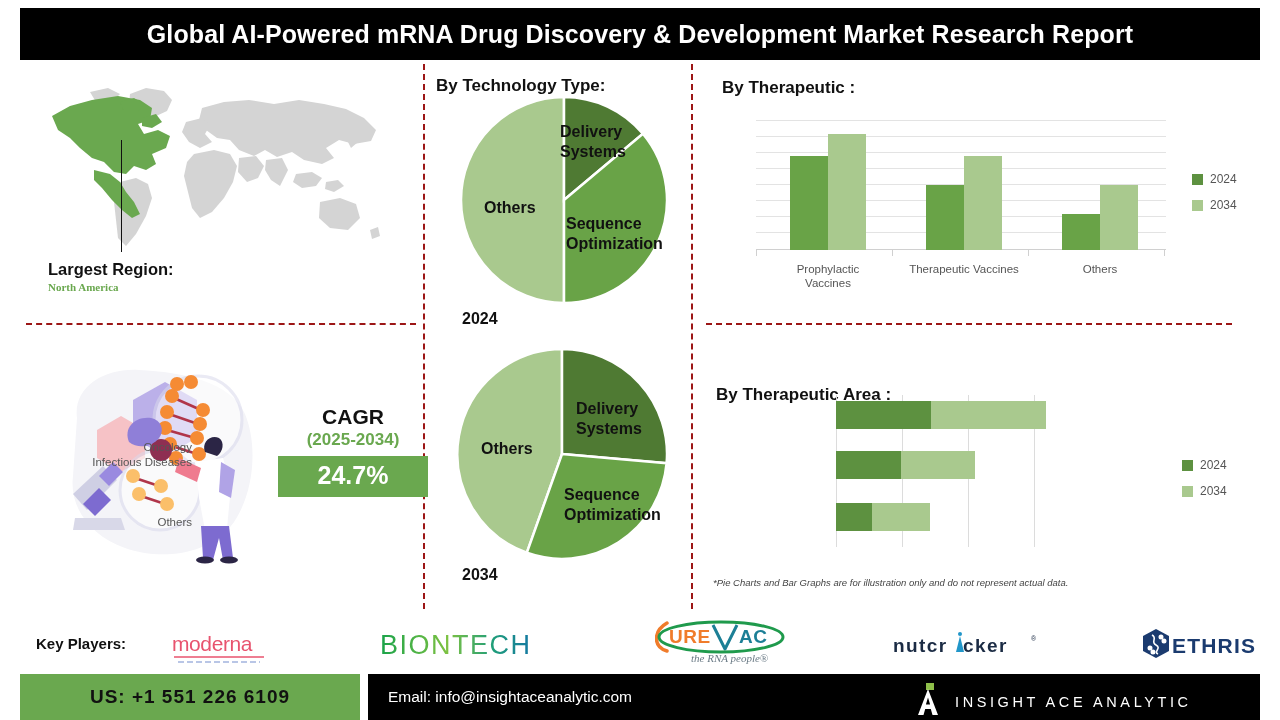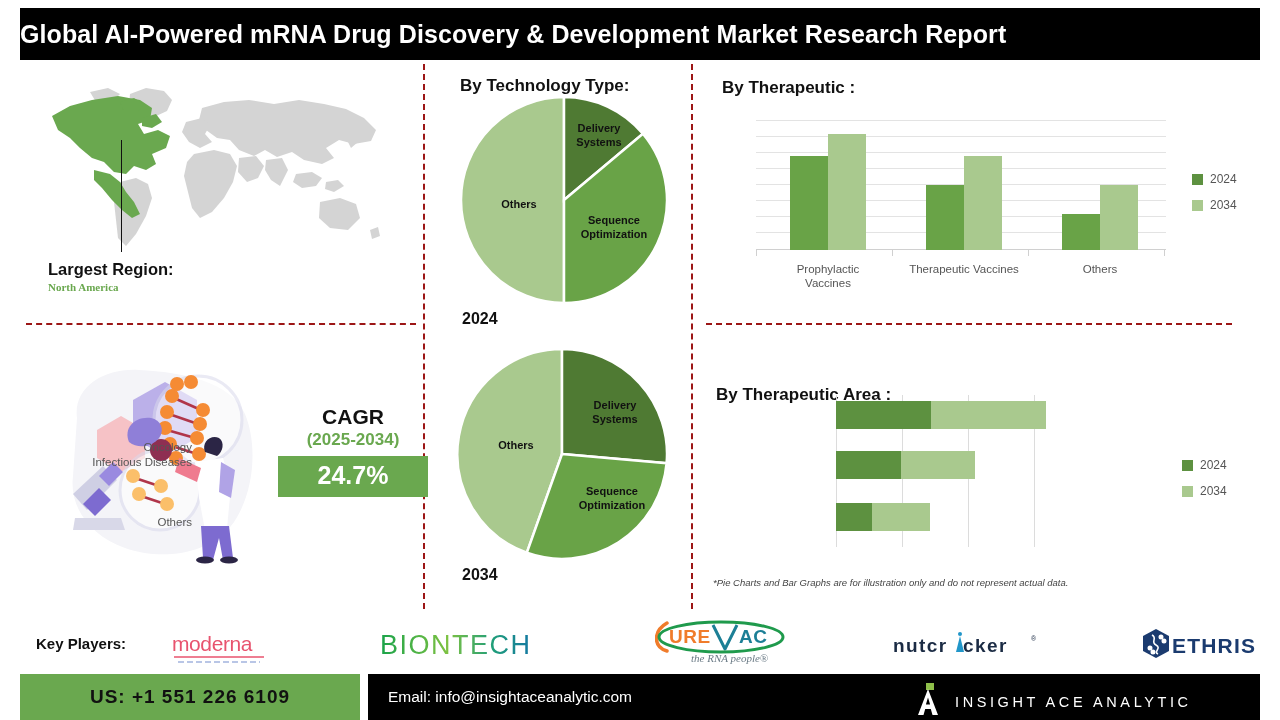--- a/index.html
+++ b/index.html
@@ -9,21 +9,21 @@
     background: #ffffff;
     position: relative;
     overflow: hidden;
   }
   .page { position: absolute; inset: 0; }
 
   
   .title-bar {
     position: absolute; left: 20px; top: 8px; width: 1240px; height: 52px;
     background: #000000; color: #ffffff;
-    display: flex; align-items: center; 
+    display: flex; align-items: center; justify-content: center;
   }
   .title-bar .t {
     font-size: 25px; font-weight: bold; letter-spacing: 0.1px; white-space: nowrap;
   }
 
   
   .v-divider {
     position: absolute; width: 0; border-left: 2px dashed #9c1616;
   }
   .h-divider {
@@ -57,22 +57,22 @@
     margin-top: 4px; background: #6aa84f; color: #ffffff;
     font-size: 25px; font-weight: bold; padding: 5px 0 7px 0;
   }
 
   
   .sec-title { position: absolute; font-size: 17px; font-weight: bold; color: #111; }
   .pie { position: absolute; }
   .pie svg { display: block; }
   .pie-year { position: absolute; font-size: 16px; font-weight: bold; color: #111; }
   .slice-label {
-    position: absolute; font-size: 11px; font-weight: bold;
-    line-height: 1.25; text-align: center;
+    position: absolute; font-size: 16px; font-weight: bold;
+    line-height: 1.25; 
   }
 
   
   .bar-chart { position: absolute; left: 756px; top: 120px; width: 410px; height: 130px; }
   .grid-line { position: absolute; left: 0; width: 100%; height: 1px; background: #e3e3e3; }
   .axis-line { position: absolute; left: 0; width: 100%; height: 1px; background: #d0d0d0; bottom: 0; }
   .tickmark { position: absolute; width: 1px; background: #d0d0d0; bottom: -6px; height: 6px; }
   .vbar { position: absolute; bottom: 0; }
   .cat-labels { position: absolute; left: 756px; top: 262px; width: 410px; height: 40px; }
   .cat-label {
@@ -230,21 +230,21 @@
       </g>
     </svg>
   </div>
 
   <div class="cagr-box">
     <div class="cagr-title">CAGR</div>
     <div class="cagr-years">(2025-2034)</div>
     <div class="cagr-val">24.7%</div>
   </div>
 
-  <div class="sec-title" style="left:436px; top:76px;margin-left:24px;">By Technology Type:</div>
+  <div class="sec-title" style="left:436px; top:76px;">By Technology Type:</div>
 
   <div class="pie" style="left:456px; top:96px;">
     <svg width="220" height="208" viewBox="0 0 220 208" xmlns="http://www.w3.org/2000/svg">
       <g transform="translate(108,104)">
 
         <path d="M0 0 L0 -103 A103 103 0 0 1 0 103 Z" transform="rotate(180)" fill="#a9c98e" stroke="#ffffff" stroke-width="2.5"></path>
 
         <path d="M0 0 L0 -103 A103 103 0 0 1 78.9 -66.2 Z" fill="#4f7a33" stroke="#ffffff" stroke-width="2.5"></path>
 
         <path d="M0 0 L78.9 -66.2 A103 103 0 0 1 0 103 Z" fill="#69a347" stroke="#ffffff" stroke-width="2.5"></path>

